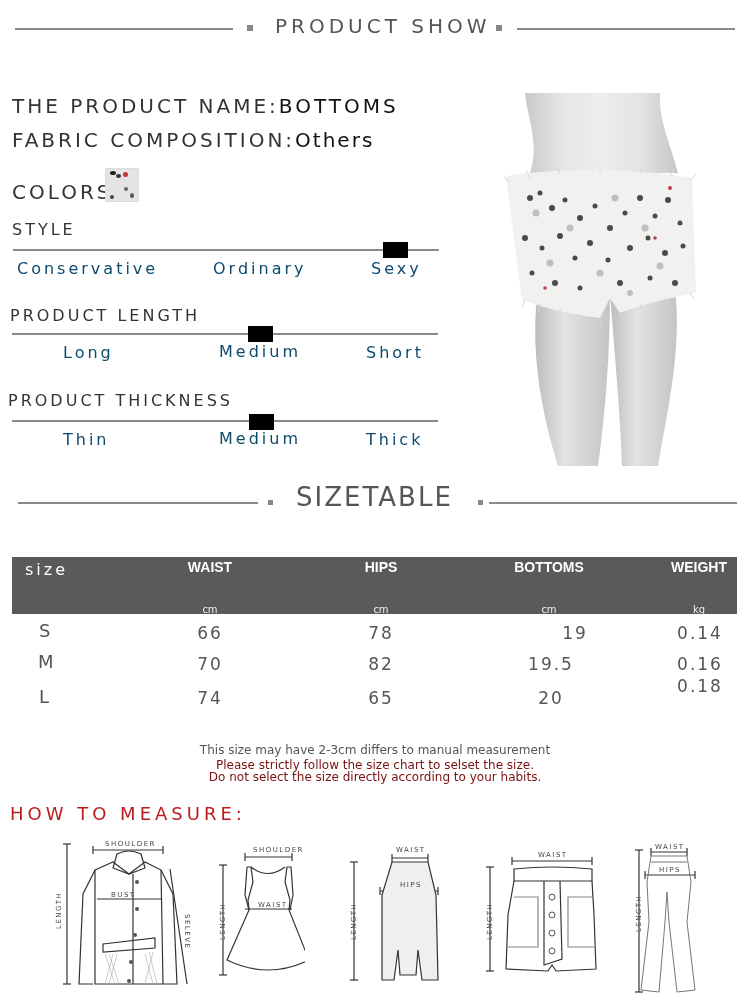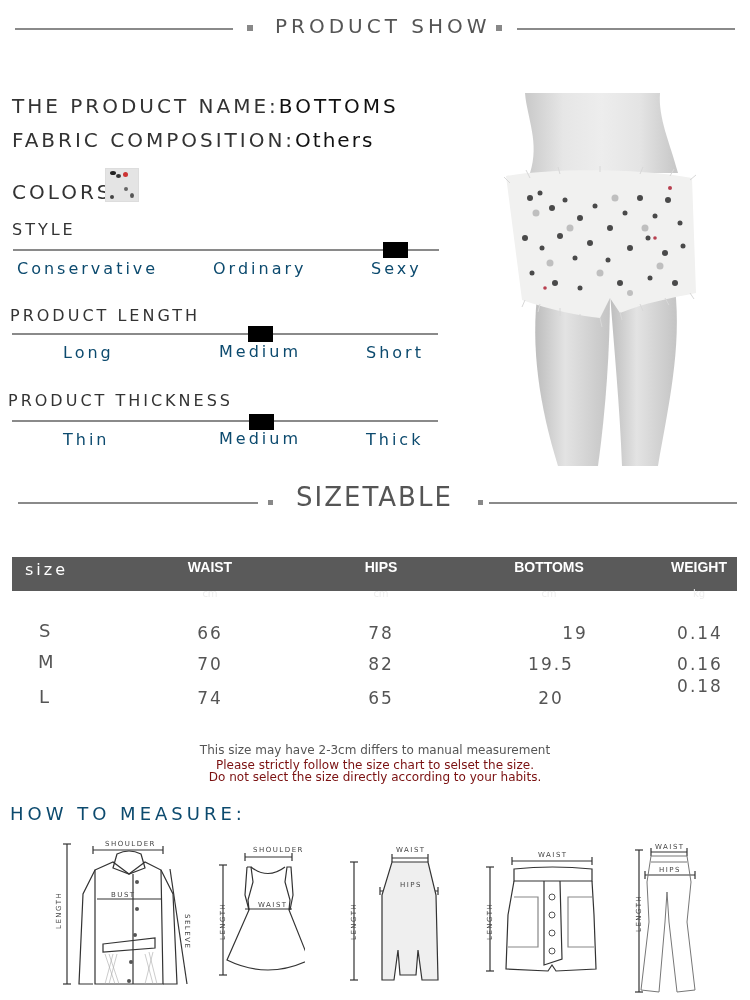--- a/index.html
+++ b/index.html
@@ -22,30 +22,30 @@
   .scale-label { position: absolute; font-size: 16px; letter-spacing: 3px; color: #0c4a6e; white-space: nowrap; font-family: "DejaVu Sans", sans-serif; }
 
   
   .swatch { position: absolute; width: 34px; height: 34px; background: #e4e4e4; border: 1px solid #ddd; overflow: hidden; }
   .swatch i { position: absolute; border-radius: 50%; }
 
   
   .product { position: absolute; left: 470px; top: 88px; width: 280px; height: 380px; background: #fff; overflow: hidden; }
 
   
-  .tbl-head { position: absolute; left: 12px; top: 557px; width: 725px; height: 34px; background: #5a5a5a; }
+  .tbl-head { position: absolute; left: 12px; top: 557px; width: 725px; height: 57px; background: #5a5a5a; }
   .th { position: absolute; color: #fff; font-weight: bold; font-size: 14px; white-space: nowrap; transform: translateX(-50%); font-family: "Liberation Sans", sans-serif; }
   .th-size { position: absolute; color: #fff; font-size: 16px; letter-spacing: 3px; white-space: nowrap; font-family: "DejaVu Sans", sans-serif; }
-  .unit { position: absolute; color: #eee; font-size: 10px; white-space: nowrap; transform: translateX(-50%); font-family: "DejaVu Sans", sans-serif; }
+  .unit { position: absolute; color: #eee; font-size: 10px; white-space: nowrap; transform: translateX(-50%); font-family: "DejaVu Sans", sans-serif; margin-top: 16px; }
   .td { position: absolute; color: #555; font-size: 17px; letter-spacing: 2px; white-space: nowrap; transform: translateX(-50%); font-family: "DejaVu Sans", sans-serif; }
   .td-size { position: absolute; color: #555; font-size: 18px; white-space: nowrap; font-family: "DejaVu Sans", sans-serif; }
 
   .note { position: absolute; left: 0; width: 750px; text-align: center; font-size: 12px; white-space: nowrap; font-family: "DejaVu Sans", sans-serif; }
 
-  .measure-title { position: absolute; left: 10px; top: 803px; font-size: 18px; letter-spacing: 4px; color: #0c4a6e; white-space: nowrap; font-family: "DejaVu Sans", sans-serif; }
+  .measure-title { position: absolute; left: 10px; top: 803px; font-size: 18px; letter-spacing: 4px; color: #b91c1c; white-space: nowrap; font-family: "DejaVu Sans", sans-serif; }
 
   .diagram { position: absolute; }
   .diagram svg { display: block; }
   .dlabel { font-family: "DejaVu Sans", sans-serif; font-size: 7px; letter-spacing: 1.5px; fill: #444; }
 </style>
 </head>
 <body>
 
 <div>
   <div class="sec-line" style="left:15px; top:28px; width:218px;"></div>

